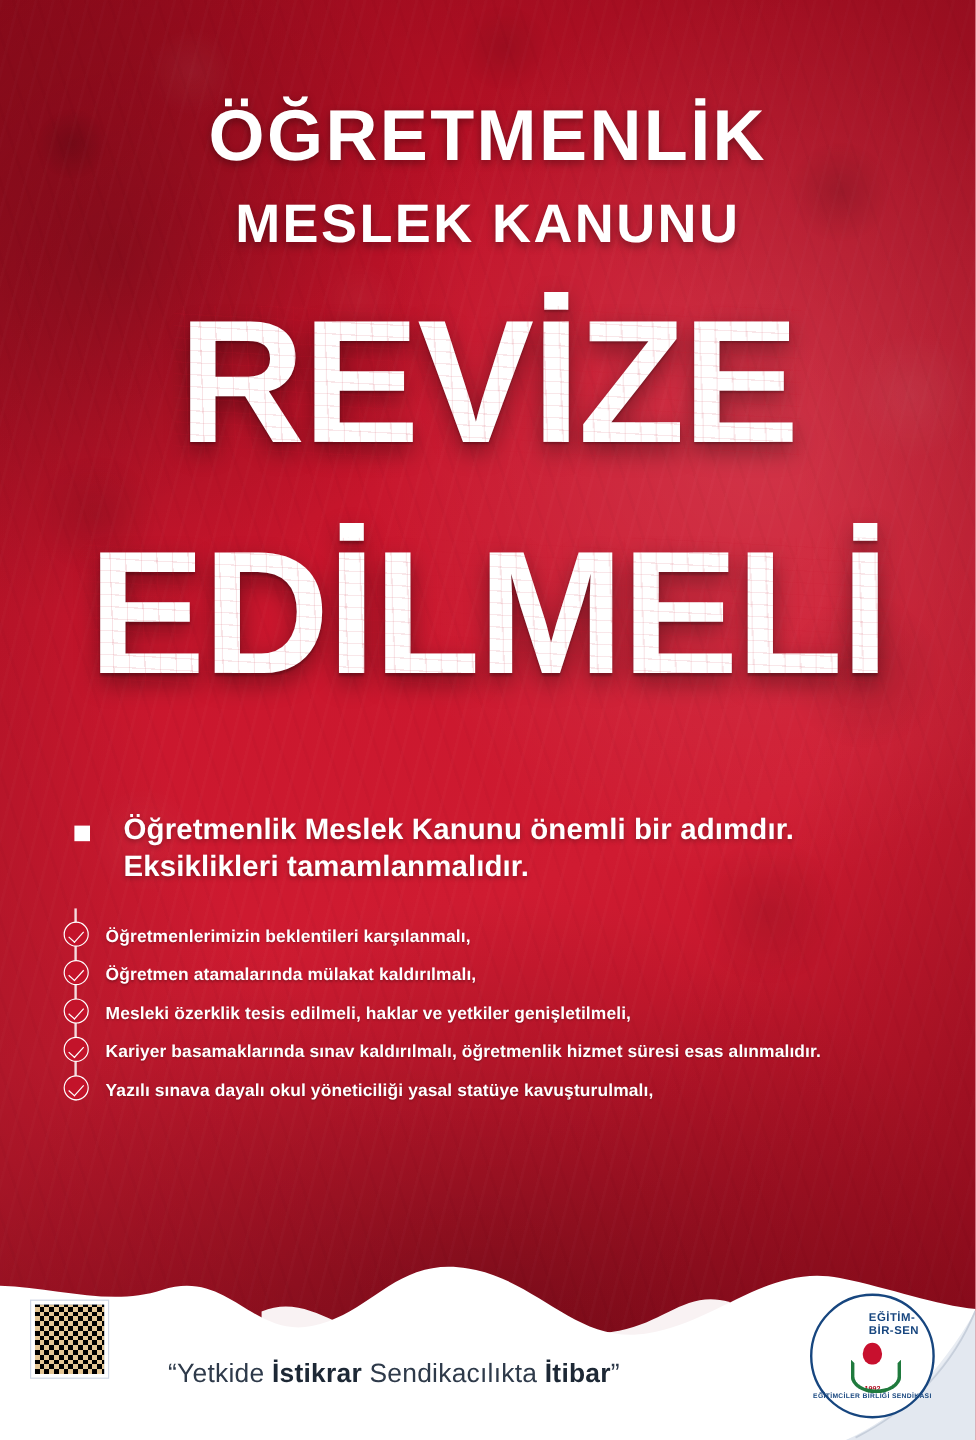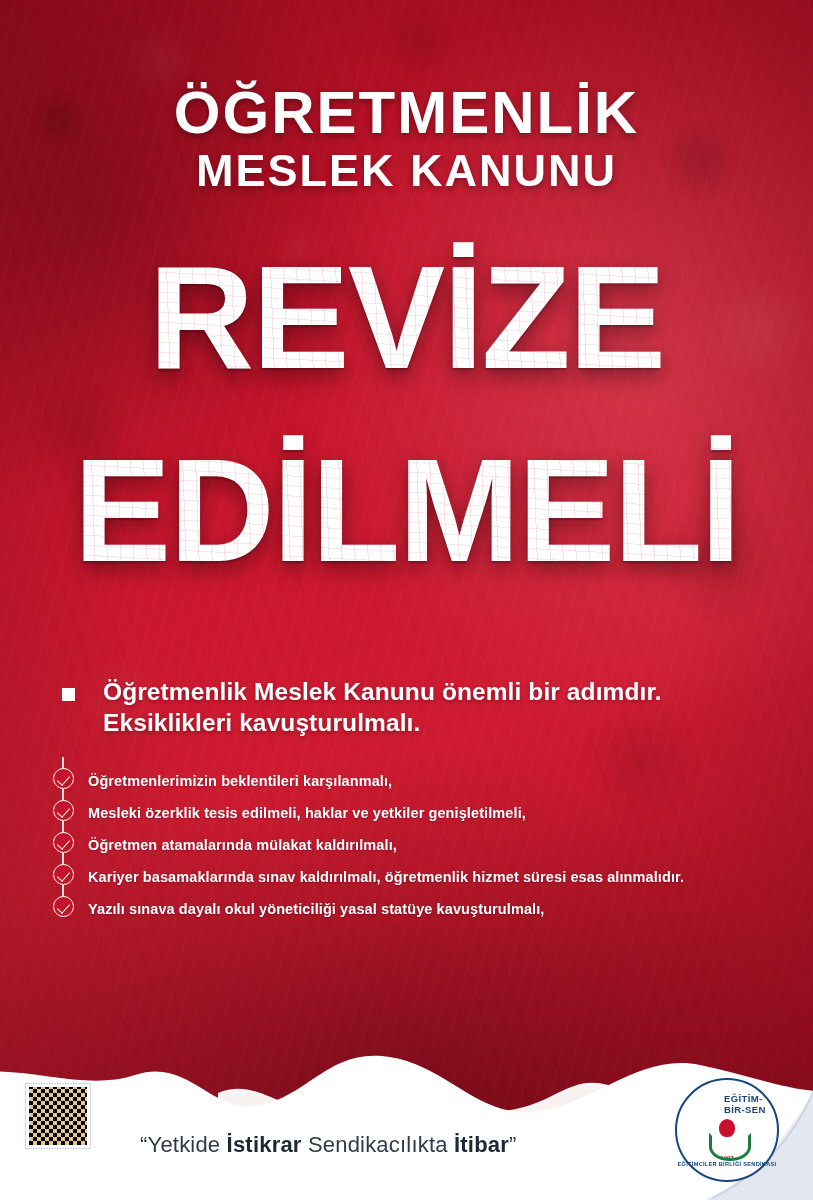--- a/index.html
+++ b/index.html
@@ -75,21 +75,21 @@
     color: #ffffff;
     line-height: 0.95;
     text-shadow: 0 3px 7px rgba(0,0,0,0.35);
   }
   .head .kicker2 {
     font-size: 45px;
     font-weight: 800;
     letter-spacing: 2px;
     color: #ffffff;
     line-height: 1.05;
-    margin-top: 6px;
+    margin-top: 22px;
     text-shadow: 0 3px 7px rgba(0,0,0,0.35);
     text-align: center;
   }
 
   .mega {
     position: absolute;
     left: 0; right: 0;
     text-align: center;
     color: #ffffff;
     font-weight: 800;
@@ -322,37 +322,37 @@
   </div>
   <div class="mega mega-2">
     <span>EDİLMELİ</span>
   </div>
 
   <div class="statement">
     <div class="statement-row">
       <div class="sq-bullet"></div>
       <div class="statement-text">
         <div>Öğretmenlik Meslek Kanunu önemli bir adımdır.</div>
-        <div>Eksiklikleri kavuşturulmalı.</div>
+        <div>Eksiklikleri tamamlanmalıdır.</div>
       </div>
     </div>
   </div>
 
   <div class="checklist">
     <div class="check-item">
       <div class="check-circle"></div>
       <div class="check-text">Öğretmenlerimizin beklentileri karşılanmalı,</div>
     </div>
     <div class="check-item">
       <div class="check-circle"></div>
+      <div class="check-text">Öğretmen atamalarında mülakat kaldırılmalı,</div>
+    </div>
+    <div class="check-item">
+      <div class="check-circle"></div>
       <div class="check-text">Mesleki özerklik tesis edilmeli, haklar ve yetkiler genişletilmeli,</div>
-    </div>
-    <div class="check-item">
-      <div class="check-circle"></div>
-      <div class="check-text">Öğretmen atamalarında mülakat kaldırılmalı,</div>
     </div>
     <div class="check-item">
       <div class="check-circle"></div>
       <div class="check-text">Kariyer basamaklarında sınav kaldırılmalı, öğretmenlik hizmet süresi esas alınmalıdır.</div>
     </div>
     <div class="check-item">
       <div class="check-circle"></div>
       <div class="check-text">Yazılı sınava dayalı okul yöneticiliği yasal statüye kavuşturulmalı,</div>
     </div>
   </div>

